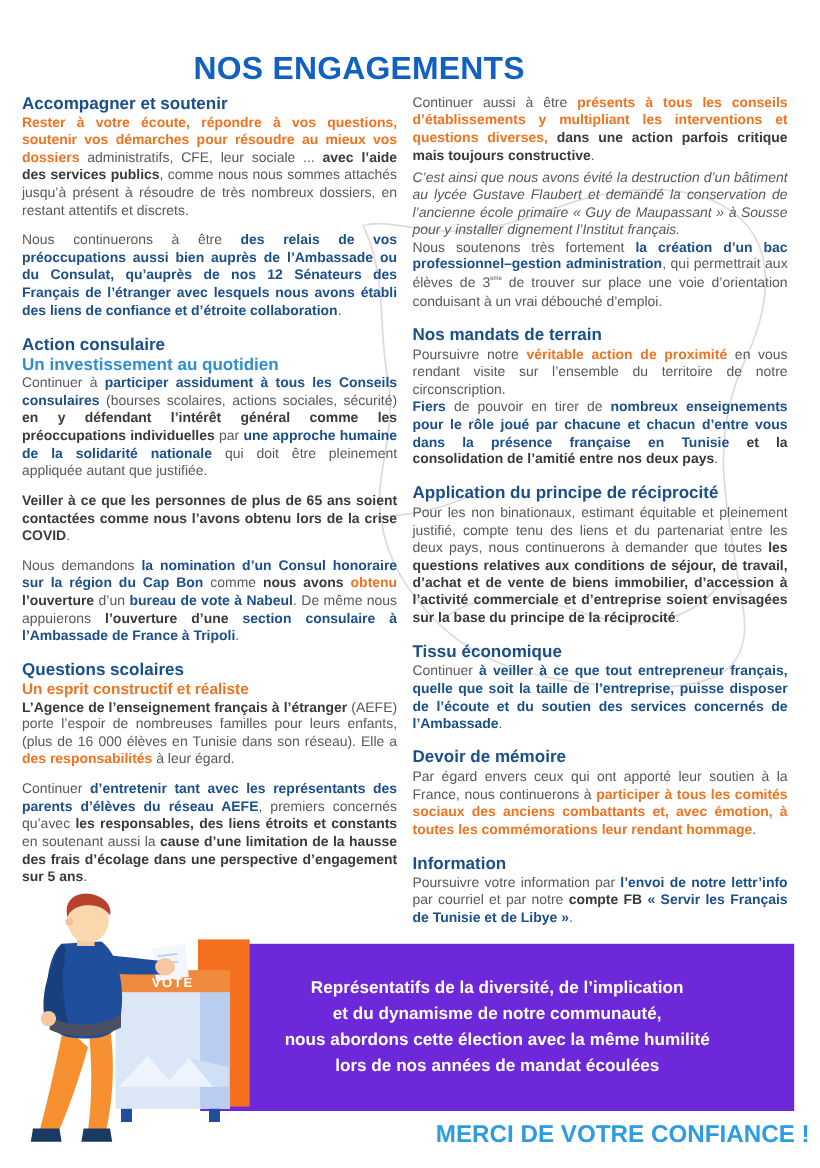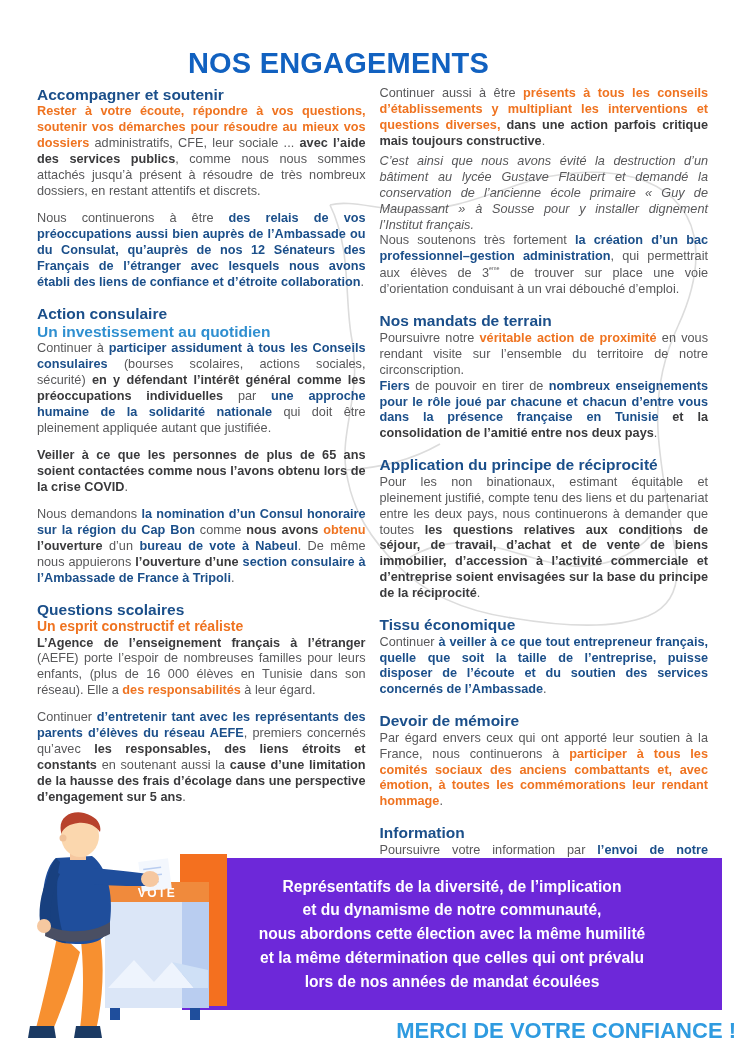--- a/index.html
+++ b/index.html
@@ -10,35 +10,35 @@
     position:relative;overflow:hidden;
   }
 
   
   .map-watermark{
     position:absolute;inset:0;z-index:0;pointer-events:none;
   }
 
   
   .page-title{
-    position:absolute;top:47px;left:12px;width:653px;
+    position:absolute;top:47px;left:0;width:653px;
     text-align:center;
     font-size:29px;font-weight:bold;
     letter-spacing:.2px;
     color:#1161c0;
     z-index:3;
   }
 
   
   .columns{
     position:absolute;top:86px;left:0;width:745px;
     z-index:2;
     display:flex;
     gap:14px;
-    padding:0 37px;
+    padding:0 20px;
     box-sizing:border-box;
   }
   .col{width:341px;}
   .col-right{width:341px;}
 
   
   h2.sec{
     margin:0 0 1px 0;
     font-size:15.5px;font-weight:bold;
     color:#1b4f8a;
@@ -224,17 +224,16 @@
   <path d="M39 20 C 36 6, 48 -2, 62 1 C 74 4, 80 12, 78 20
            C 74 14, 66 10, 56 11 C 48 12, 42 15, 39 22 Z" fill="#b8422c"></path>
 
   <circle cx="41" cy="26" r="3.5" fill="#f0c198"></circle>
 </svg>
 
 <div class="banner" id="banner">
     <div class="banner-line">Représentatifs de la diversité, de l’implication</div>
     <div class="banner-line">et du dynamisme de notre communauté,</div>
     <div class="banner-line">nous abordons cette élection avec la même humilité</div>
-    <div class="banner-line">et la même détermination que celles qui ont prévalu</div>
     <div class="banner-line">lors de nos années de mandat écoulées</div>
   </div>
 
 <div class="tagline">MERCI DE VOTRE CONFIANCE !</div>
 
 </body></html>

